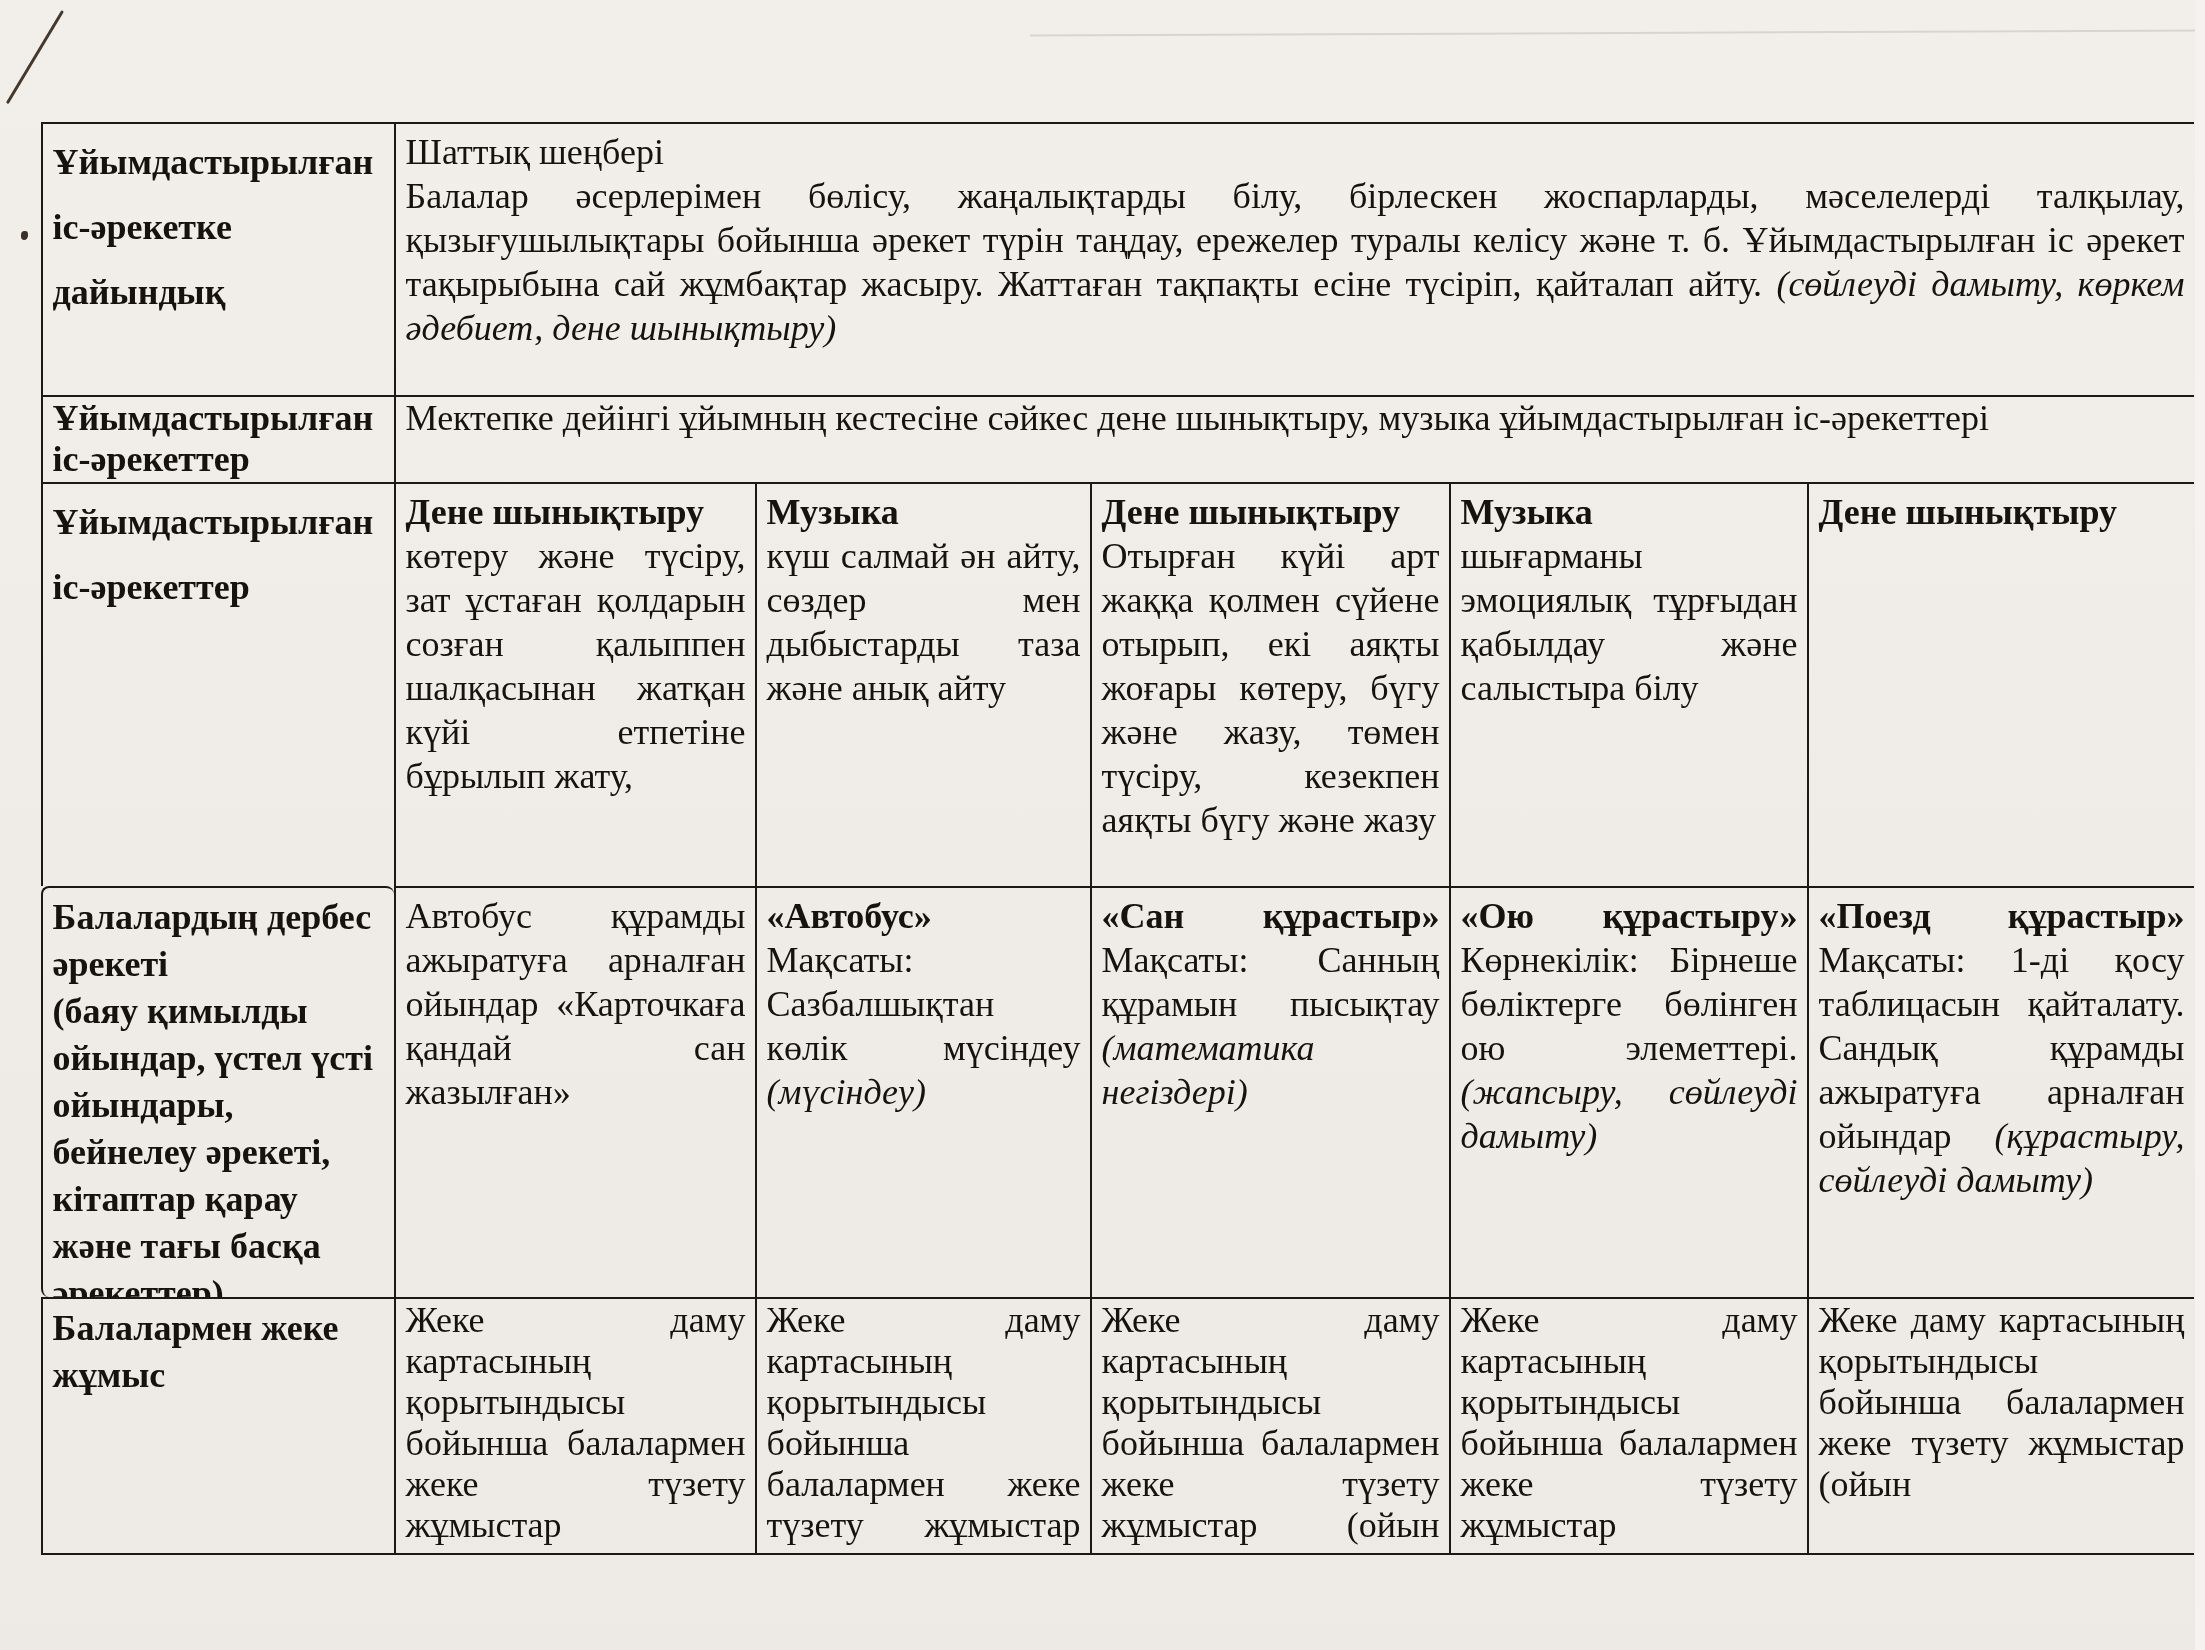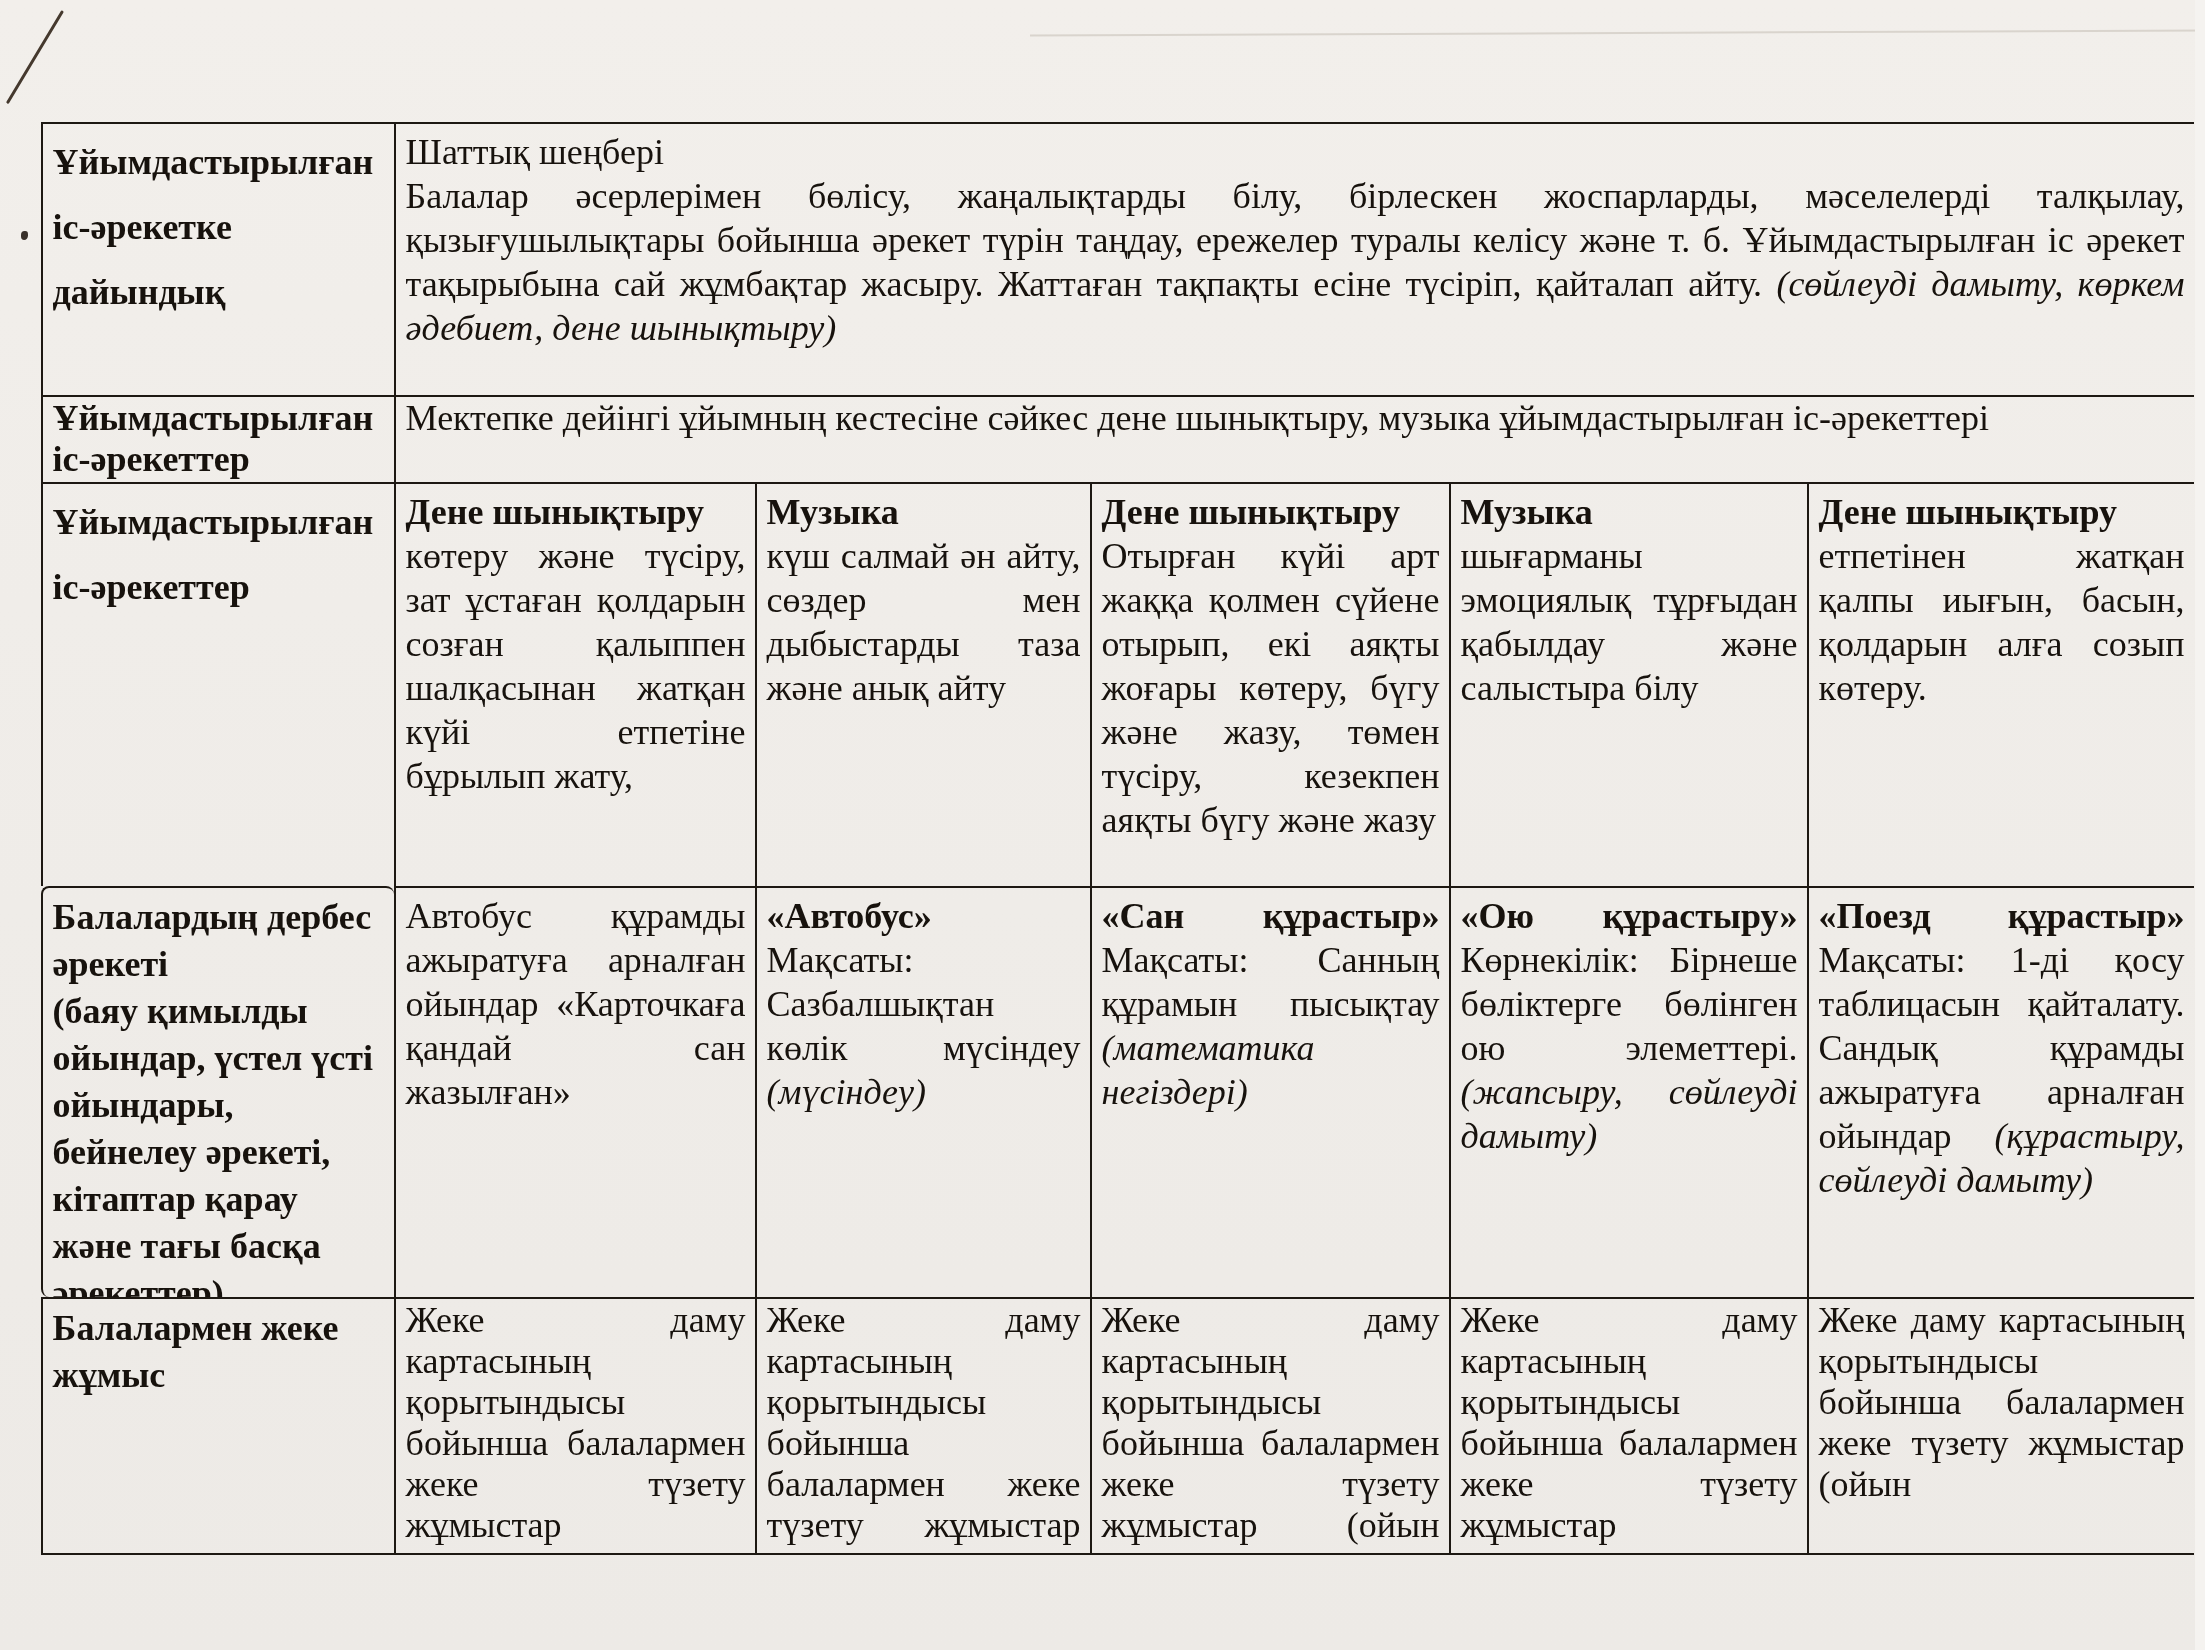--- a/index.html
+++ b/index.html
@@ -122,21 +122,20 @@
   <div class="cell justify" style="grid-column:4; grid-row:3;">
     <span class="hdr">Дене шынықтыру</span>
     <span>Отырған күйі арт жаққа қолмен сүйене отырып, екі аяқты жоғары көтеру, бүгу және жазу, төмен түсіру, кезекпен аяқты бүгу және жазу</span>
   </div>
   <div class="cell justify" style="grid-column:5; grid-row:3;">
     <span class="hdr">Музыка</span>
     <span>шығарманы эмоциялық тұрғыдан қабылдау және салыстыра білу</span>
   </div>
   <div class="cell justify" style="grid-column:6; grid-row:3;">
     <span class="hdr">Дене шынықтыру</span>
-    <span>етпетінен жатқан қалпы иығын, басын, қолдарын алға созып көтеру.</span>
   </div>
 
   <div class="cell row-label" style="grid-column:1; grid-row:4;border-radius:8px;">
     <span class="block">Балалардың дербес әрекеті</span>
     <span class="block">(баяу қимылды ойындар, үстел үсті ойындары, бейнелеу әрекеті, кітаптар қарау және тағы басқа әрекеттер)</span>
   </div>
   <div class="cell justify" style="grid-column:2; grid-row:4;">
     <span>Автобус құрамды ажыратуға арналған ойындар «Карточкаға қандай сан жазылған»</span>
   </div>
   <div class="cell justify" style="grid-column:3; grid-row:4;">

